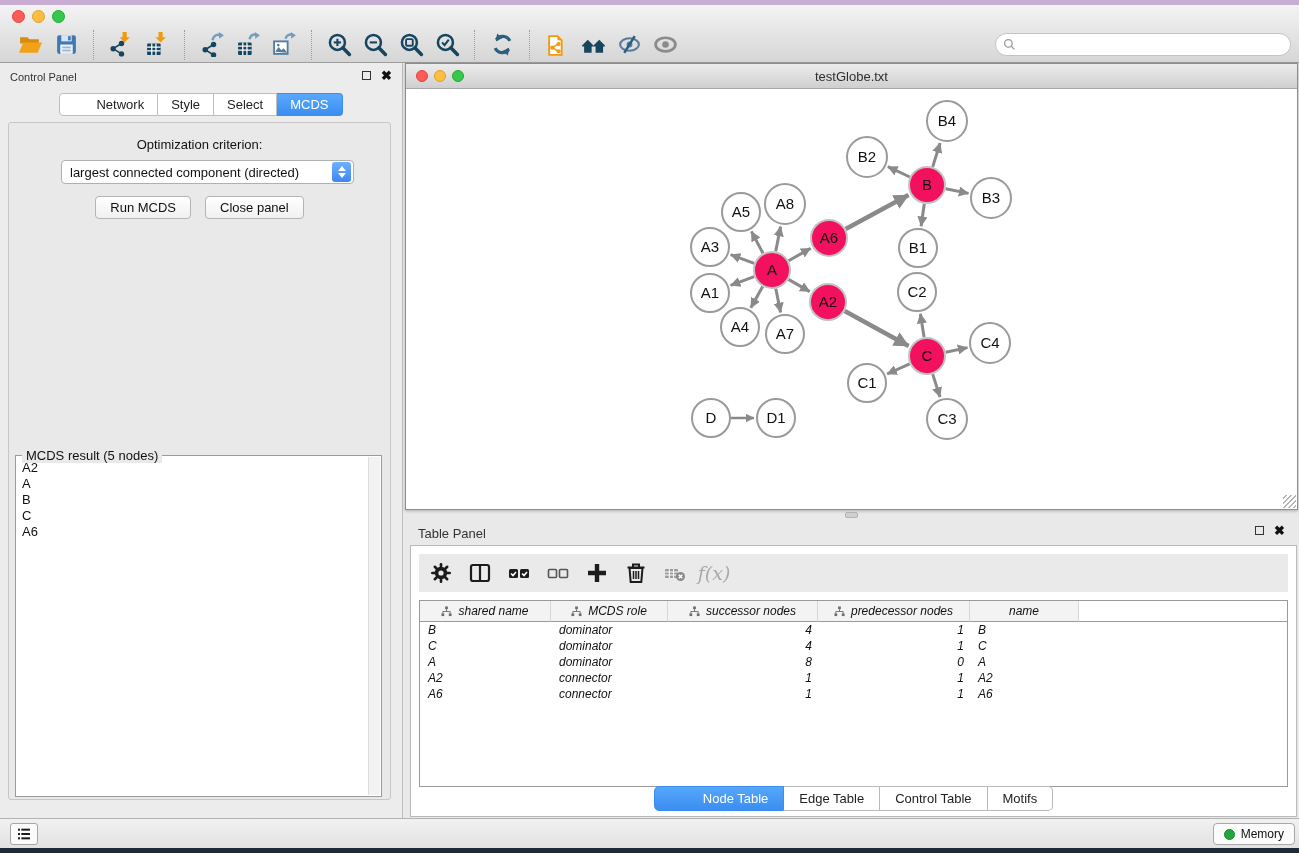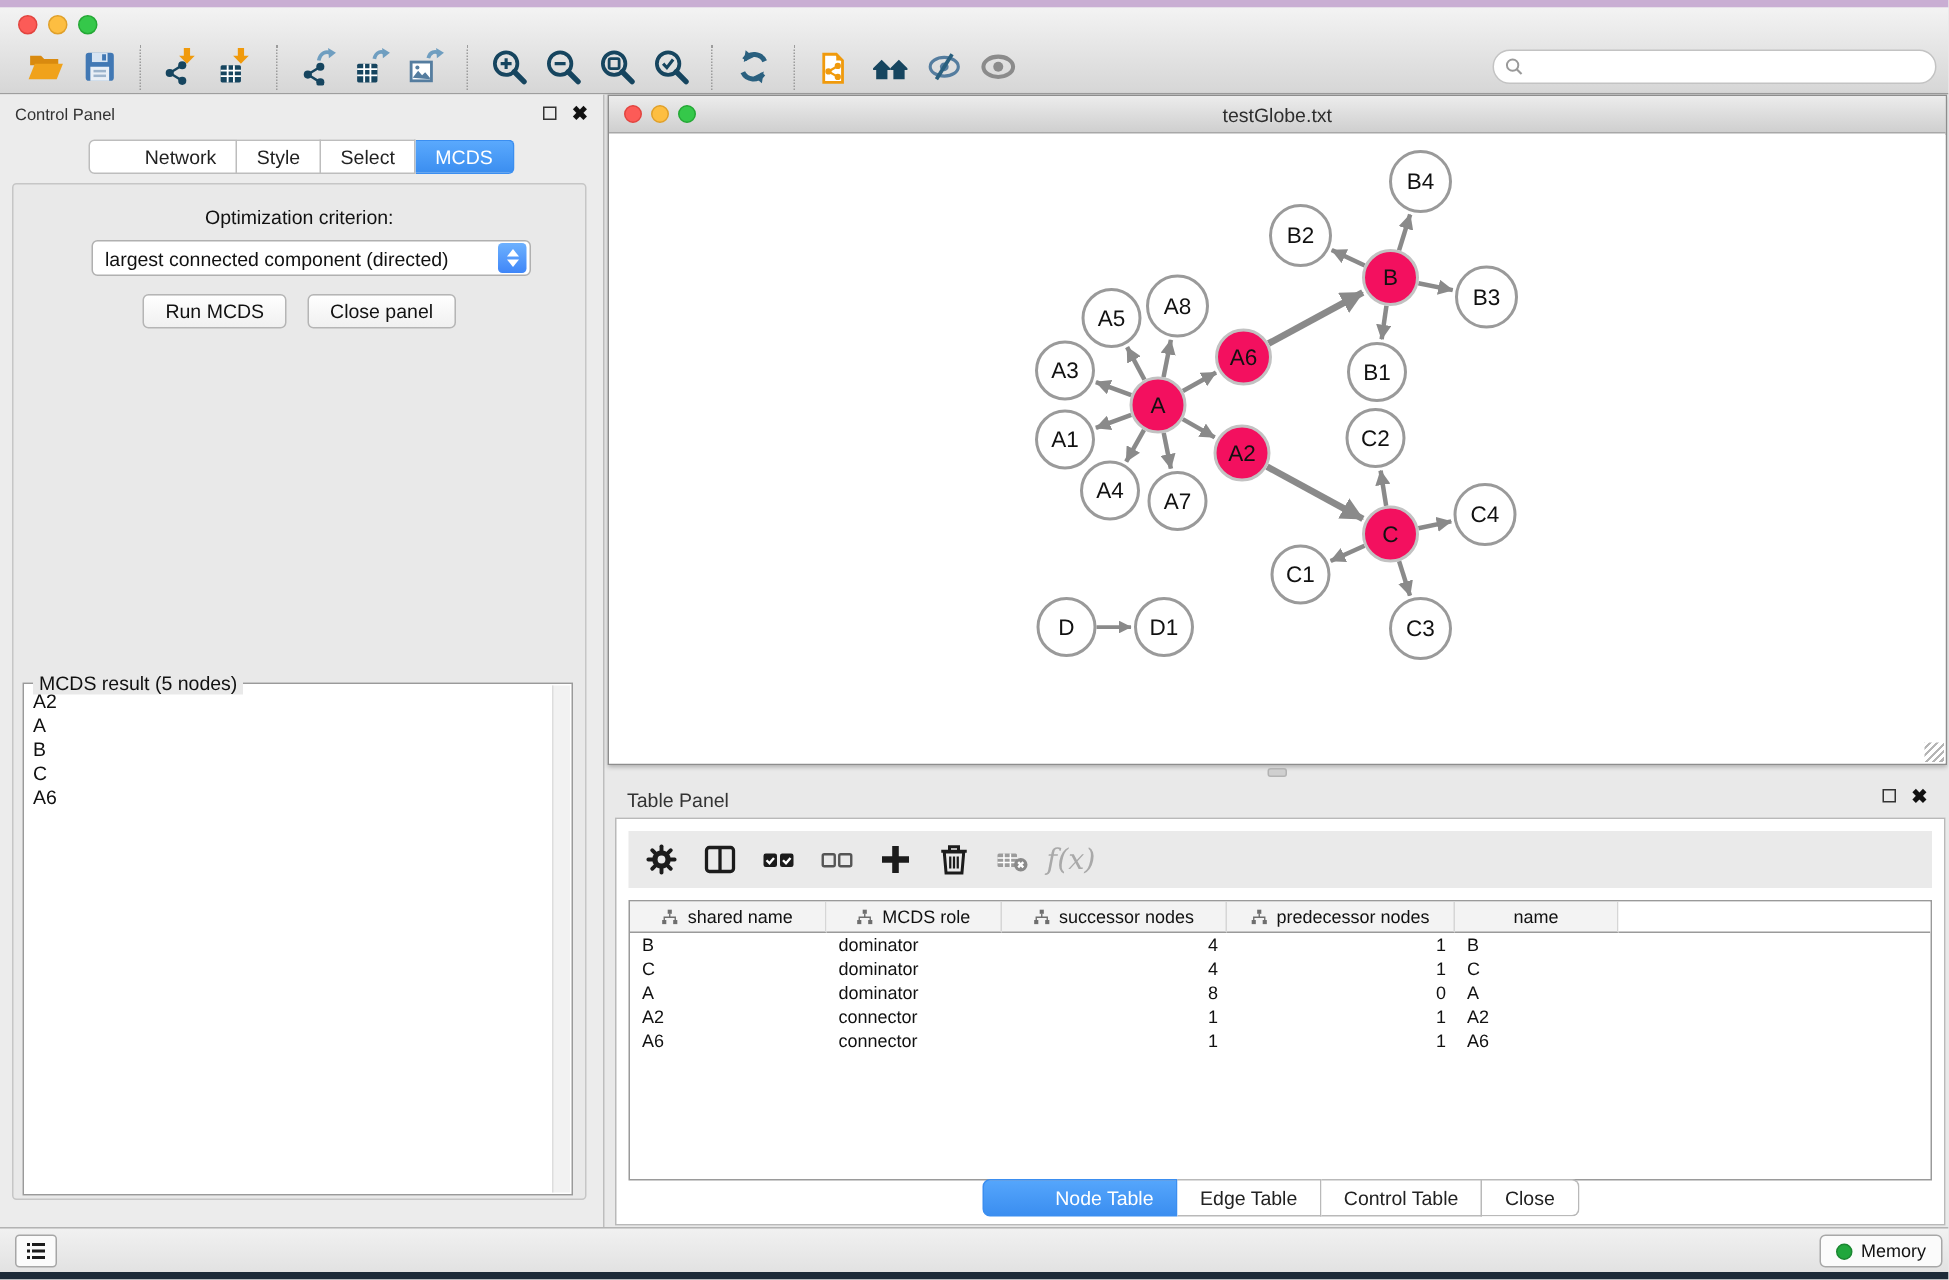--- a/index.html
+++ b/index.html
@@ -95,21 +95,21 @@
   .tp-titlebar .panel-btns { right:14px; top:6px; }
   .tp-box { position:absolute; left:6px; right:2px; top:482px; bottom:1px;
     background:#fff; border:1px solid #b9b9b9; }
   .tp-toolbar { margin:8px; height:38px; background:#eaeaea; display:flex; align-items:center;
     gap:11px; padding-left:8px; }
   .tp-toolbar .tbi { width:28px; height:28px; display:flex; align-items:center; justify-content:center; }
   .tbi svg { width:24px; height:24px; }
   .fx { font-family:"DejaVu Serif", serif; font-style:italic; font-size:19px; color:#a9a9a9; }
 
   .table-wrap { margin:0 8px; border:1px solid #9a9a9a; height:187px; background:#fff; overflow:hidden; }
-  .tgrid { display:grid; grid-template-columns:131px 117px 150px 152px 109px 1fr; }
+  .tgrid { display:grid; grid-template-columns:131px 117px 150px 152px 109px 1fr;font-style:italic; }
   .th { background:#f3f3f3; border-bottom:1px solid #9a9a9a; border-right:1px solid #d6d6d6;
     height:21px; display:flex; align-items:center; justify-content:center; gap:6px;
     font-size:12px; color:#111; }
   .th.filler { background:#fff; border-right:none; }
   .td { height:16px; font-size:12px; color:#111; display:flex; align-items:center; padding:0 8px; }
   .td.num { justify-content:flex-end; padding-right:6px; }
 
   .bt-tabs { position:absolute; bottom:5px; left:0; right:0; display:flex; justify-content:center; }
   .bt-tab { font-size:13px; color:#222; background:#fff; border:1px solid #b9b9b9; border-left:none;
     padding:4px 15px; }
@@ -619,21 +619,21 @@
               <div class="td num">1</div>
               <div class="td">A6</div>
               <div class="td"></div>
             </div>
           </div>
       </div>
       <div class="bt-tabs" id="bt-tabs">
           <div class="bt-tab active">Node Table</div>
           <div class="bt-tab">Edge Table</div>
           <div class="bt-tab">Control Table</div>
-          <div class="bt-tab">Close</div>
+          <div class="bt-tab">Motifs</div>
         </div>
     </div>
   </div>
 </div>
 
 <div class="statusbar">
   <div class="list-button">
     <svg viewBox="0 0 24 24" width="16" height="16">
       <g fill="#1c1c1c">
         <rect x="3" y="4" width="3" height="3"></rect>

